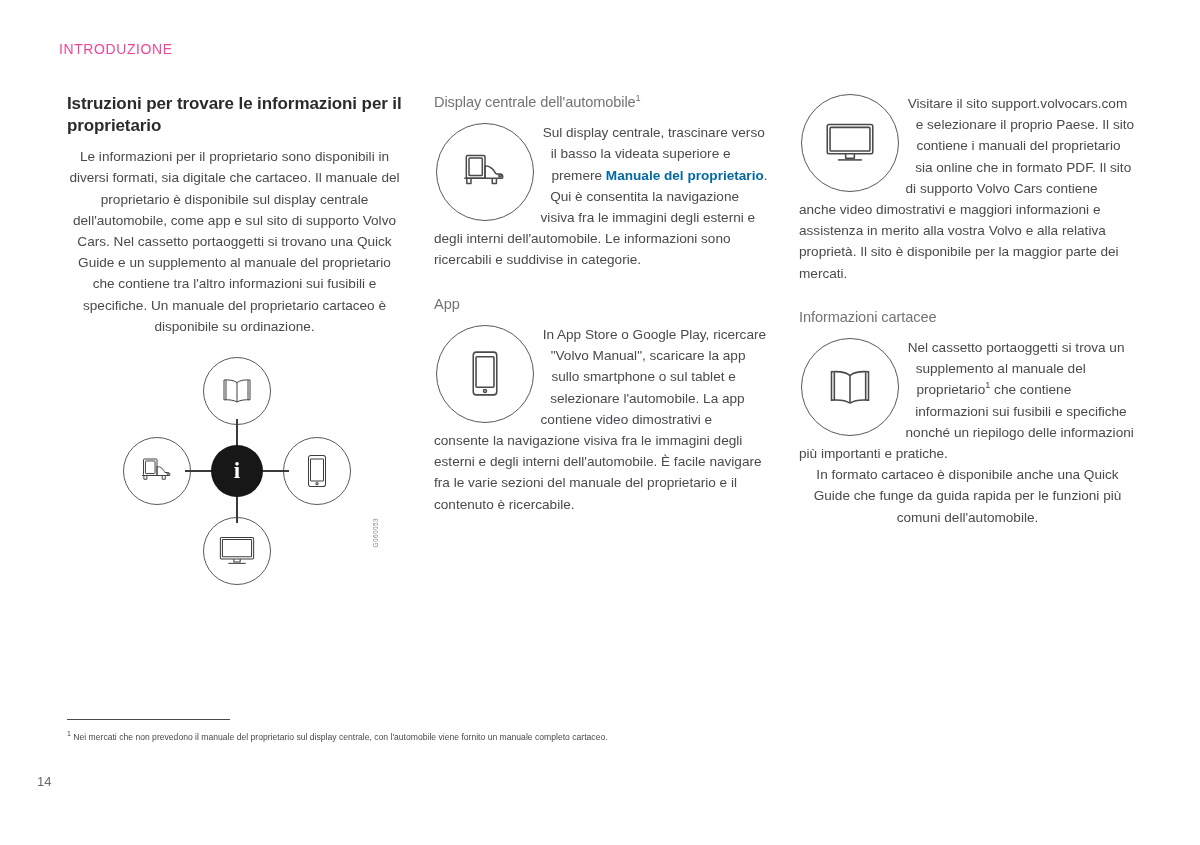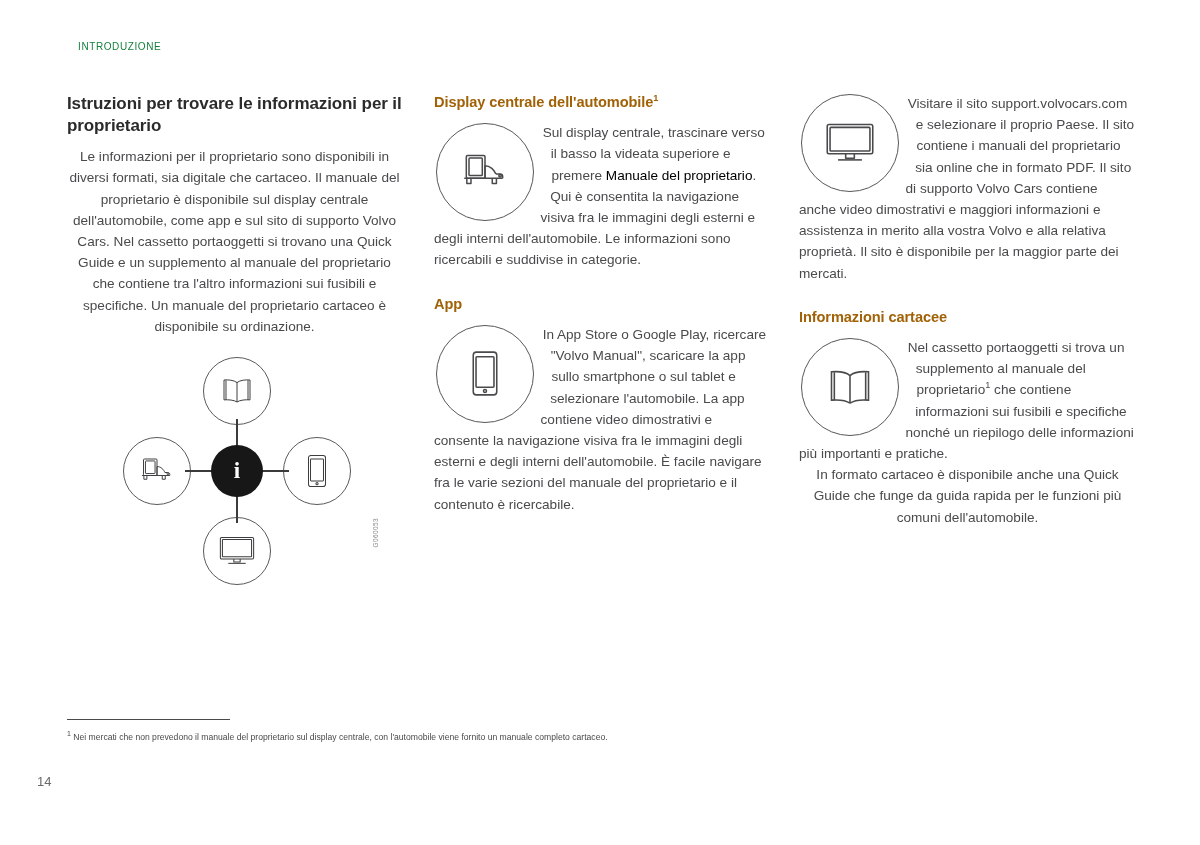--- a/index.html
+++ b/index.html
@@ -18,25 +18,25 @@
 
   .page {
     position: absolute;
     inset: 0;
     background: #ffffff;
   }
 
   
   .running-header {
     position: absolute;
-    left: 78px;
+    left: 59px;
     top: 41px;
-    font-size: 10px;
+    font-size: 14px;
     letter-spacing: 0.6px;
-    color: #15803d;
+    color: #ec4899;
     font-weight: 400;
   }
 
   
   .col {
     position: absolute;
     top: 93px;
   }
   .col-1 { left: 67px;  width: 335px; }
   .col-2 { left: 434px; width: 336px; }
@@ -45,37 +45,37 @@
   h1.title {
     font-size: 17px;
     font-weight: bold;
     line-height: 1.30;
     margin: 0 0 9px 0;
     color: #2b2b2b;
     letter-spacing: -0.1px;
   }
   h2.subhead {
     font-size: 14.6px;
-    font-weight: bold;
+    font-weight: normal;
     line-height: 1.25;
     margin: 0 0 11px 0;
-    color: #a16207;
+    color: #737373;
     letter-spacing: -0.1px;
   }
   h2.subhead.spaced { margin-top: 24px; }
 
   p.body {
     font-size: 13.6px;
     line-height: 21.2px;
     margin: 0 0 13px 0;
     color: #4a4a4c;
     text-align: center;
   }
   p.body:last-child { margin-bottom: 0; }
-  p.body b { color: #000000; font-weight: normal; text-align: center; }
+  p.body b { color: #0369a1; font-weight: bold; text-align: center; }
 
   sup.fnmark {
     font-size: 9.2px;
     vertical-align: super;
     line-height: 0;
   }
 
   
   .icon-block { overflow: hidden; }
   .icon-float {

